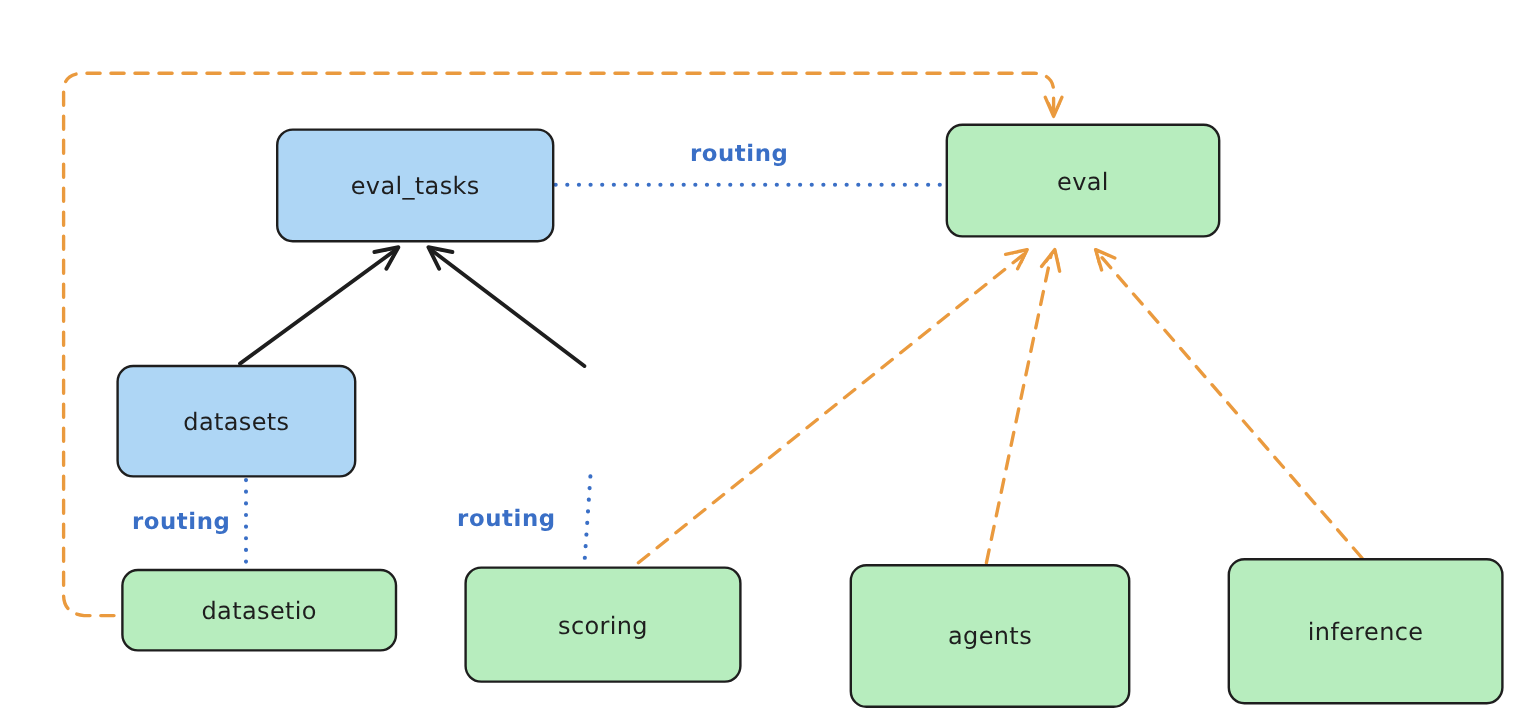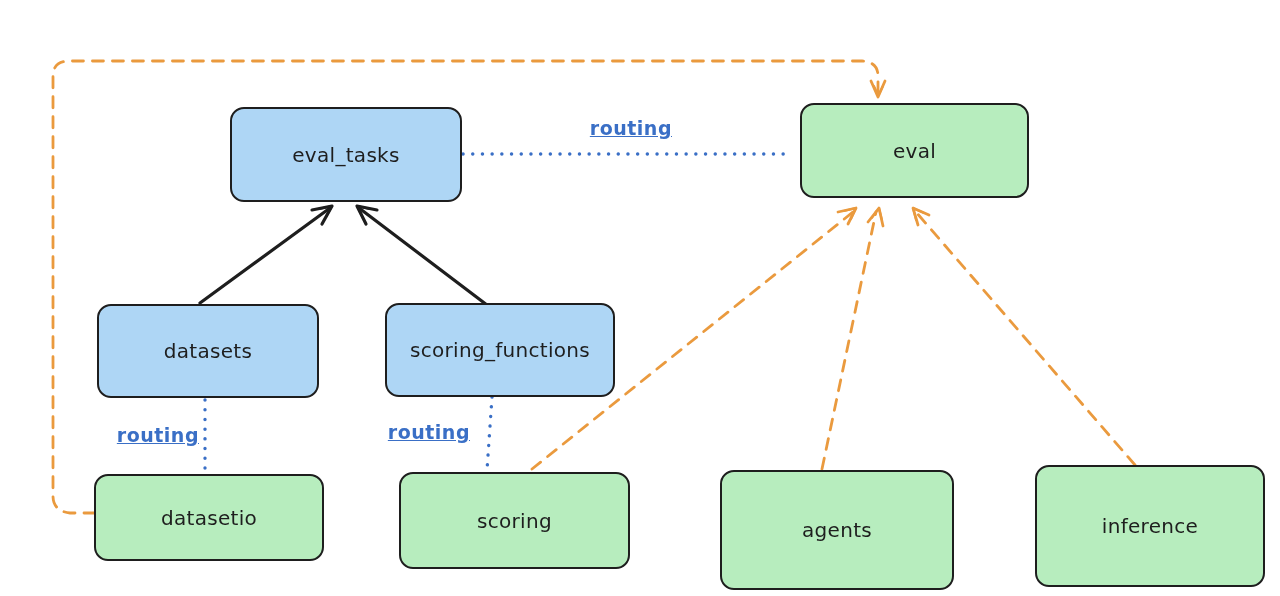--- a/index.html
+++ b/index.html
@@ -17,38 +17,37 @@
     position:absolute;
     box-sizing:border-box;
     border:2.6px solid var(--node-stroke,#1e1e1e);
     border-radius:14px;
     display:flex; align-items:center; justify-content:center;
     font-size:20px; letter-spacing:0.3px;
     color:var(--node-stroke,#1e1e1e);
     z-index:2;
   }
   .node.blue  { background:var(--blue-fill,#aed6f5); }
-  .node.green { background:var(--green-fill,#b7edbe);margin-left:12px; }
+  .node.green { background:var(--green-fill,#b7edbe); }
 
   #node-eval-tasks        { left:230px; top:107px; width:232px; height:95px; }
   #node-eval              { left:788px; top:103px; width:229px; height:95px; }
-  #node-datasets          { left:97px;  top:304px; width:222px; height:94px; }
+  #node-datasets          { left:97px;  top:304px; width:200px; height:94px; }
   #node-scoring-functions { left:385px; top:303px; width:230px; height:94px; }
-  #node-datasetio         { left:82px;  top:474px; width:230px; height:87px; }
+  #node-datasetio         { left:101px;  top:474px; width:230px; height:69px; }
   #node-scoring           { left:387px; top:472px; width:231px; height:97px; }
   #node-agents            { left:708px; top:470px; width:234px; height:120px; }
   #node-inference         { left:1023px;top:465px; width:230px; height:122px; }
 
   .edge-label {
     position:absolute;
     font-size:19px; font-weight:600; letter-spacing:0.5px;
     color:var(--line-blue,#3a6fc6);
-    text-align:right;
+    text-align:center;
     z-index:3;
-    text-decoration:underline;
   }
   #label-routing-top      { left:560px; top:117px; width:112px; }
   #label-routing-datasets { left:103px; top:424px; width:96px;  }
   #label-routing-scoring  { left:374px; top:421px; width:96px;  }
 
   .edge-black {
     stroke:var(--node-stroke,#1e1e1e); stroke-width:3.2; fill:none;
     stroke-linecap:round; stroke-linejoin:round;
   }
   .edge-black.sketch { stroke-width:2.1; }
@@ -98,21 +97,20 @@
     <path class="edge-black sketch" d="M 319 209 L 332 206 L 326 217"></path>
 
     <path class="edge-black" d="M 487 305 L 359 208"></path>
     <path class="edge-black" d="M 366 224 L 357 206 L 377 210"></path>
     <path class="edge-black sketch" d="M 363 218 L 357 206 L 370 209"></path>
   </svg>
 
   <div class="node blue" id="node-eval-tasks">eval_tasks</div>
   <div class="node green" id="node-eval">eval</div>
   <div class="node blue" id="node-datasets">datasets</div>
-  <div class="node blue" id="node-scoring-functions">scoring_functions</div>
   <div class="node green" id="node-datasetio">datasetio</div>
   <div class="node green" id="node-scoring">scoring</div>
   <div class="node green" id="node-agents">agents</div>
   <div class="node green" id="node-inference">inference</div>
 
   <div class="edge-label" id="label-routing-top">routing</div>
   <div class="edge-label" id="label-routing-datasets">routing</div>
   <div class="edge-label" id="label-routing-scoring">routing</div>
 
 </div>

